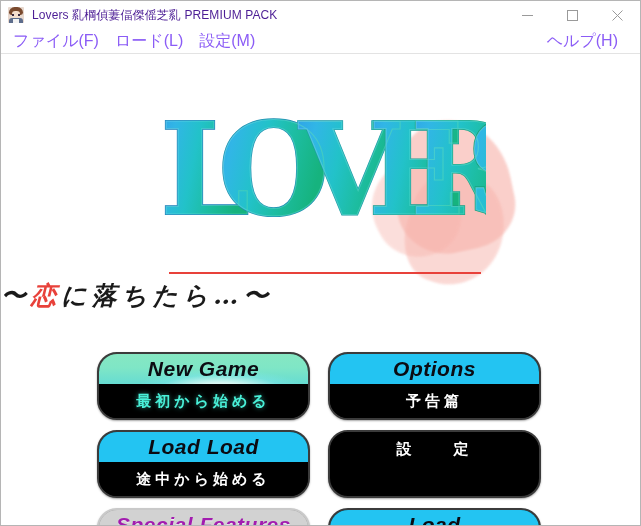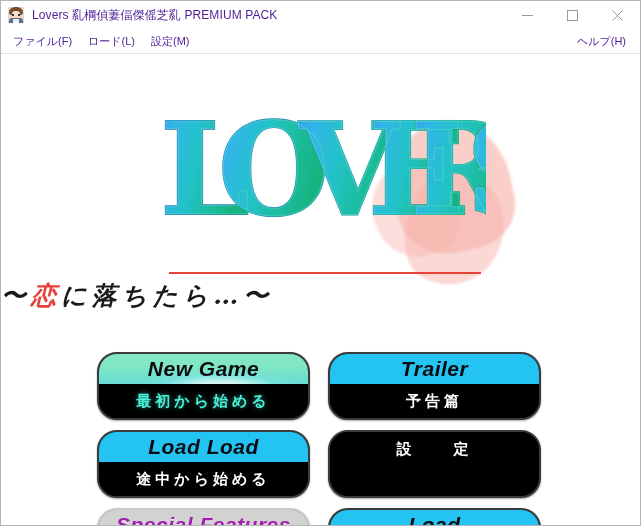--- a/index.html
+++ b/index.html
@@ -115,27 +115,27 @@
   .menubar {
     position: relative;
     height: 24px;
     background: #ffffff;
     display: flex;
     align-items: center;
     border-bottom: 1px solid #e3e3e3;
     user-select: none;
   }
   .menu-item {
-    font-size: 11px;
-    color: #4c1d95;
+    font-size: 16px;
+    color: #8b5cf6;
     padding: 2px 8px;
     white-space: nowrap;
   }
   .menubar .left { display: flex; align-items: center; padding-left: 4px; }
-  .menubar .right { position: absolute; right: 6px; top: 0; height: 24px; display: flex; align-items: center; }
+  .menubar .right { position: absolute; right: 14px; top: 0; height: 24px; display: flex; align-items: center; }
 
   
   .game-area {
     position: relative;
     height: 472px;
     background: #ffffff;
     overflow: hidden;
   }
 
   
@@ -362,21 +362,21 @@
     <div class="subtitle"><span>〜</span><span class="accent">恋</span><span>に落ちたら…</span><span>〜</span></div>
 
     <div class="btn-grid">
 
       <div class="btn-row">
         <div class="gbtn hot">
           <div class="top">New Game</div>
           <div class="bottom">最初から始める</div>
         </div>
         <div class="gbtn">
-          <div class="top">Trailer</div>
+          <div class="top">Options</div>
           <div class="bottom">予告篇</div>
         </div>
       </div>
 
       <div class="btn-row">
         <div class="gbtn">
           <div class="top">Load Load</div>
           <div class="bottom">途中から始める</div>
         </div>
         <div class="gbtn">

